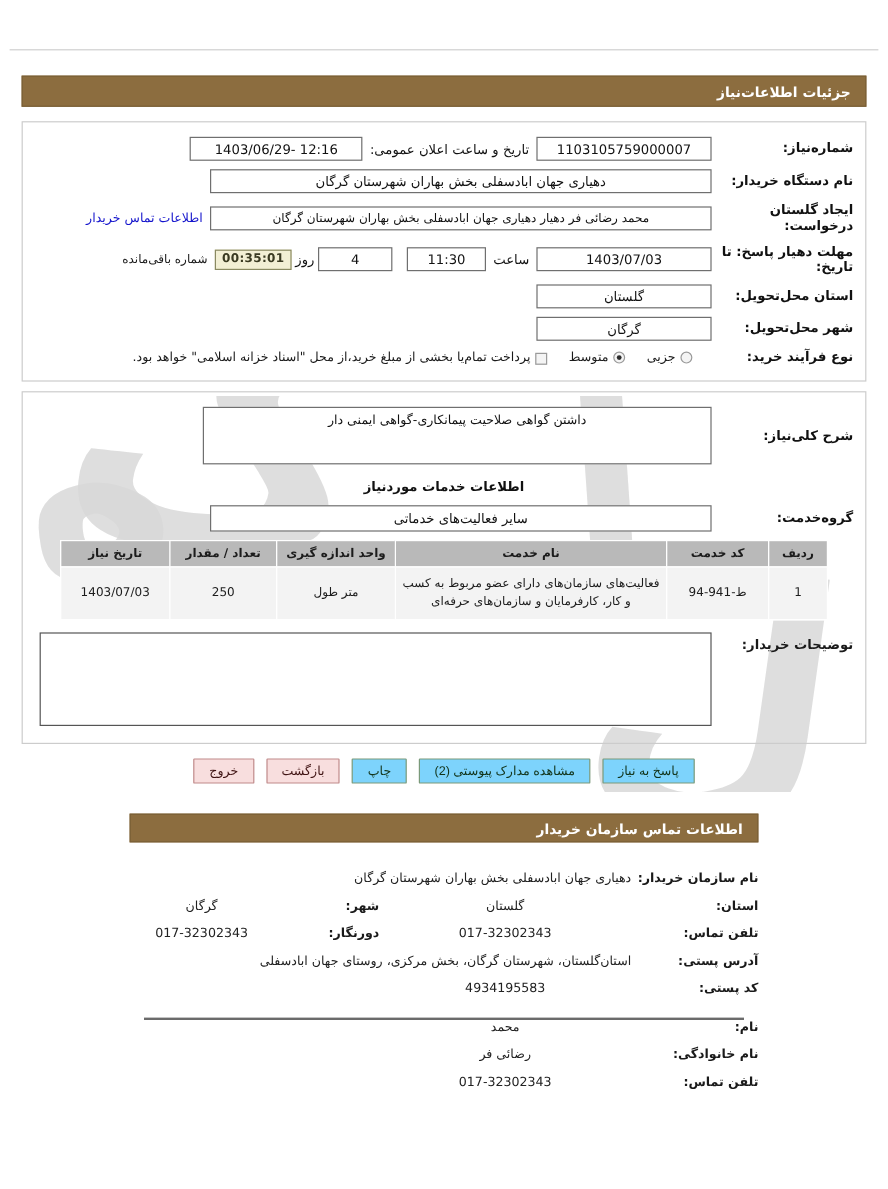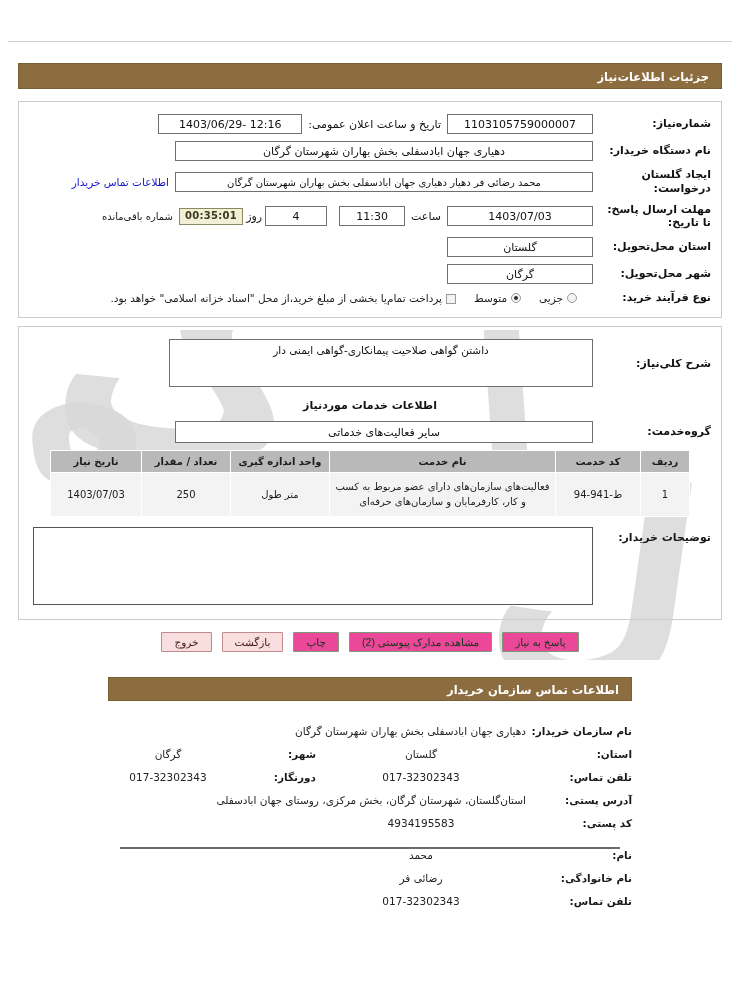--- a/index.html
+++ b/index.html
@@ -267,21 +267,21 @@
   .btnbar {
     display: flex;
     justify-content: center;
     gap: 10px;
     margin: 12px 0 0 0;
   }
   .btn {
     font-size: 10.5px;
     padding: 3px 12px;
     border: 1px solid #7a9a7a;
-    background: #ec4899;
+    background: #7dd3fc;
     color: #12341a;
     cursor: pointer;
     white-space: nowrap;
     border-radius: 1px;
   }
   .btn.red {
     background: #f8dede;
     border-color: #c08a8a;
     color: #401414;
   }
@@ -359,21 +359,21 @@
       <div class="fld w-418">دهیاری جهان ابادسفلی بخش بهاران شهرستان گرگان</div>
     </div>
 
     <div class="row">
       <div class="lbl">ایجاد گلستان درخواست:</div>
       <div class="fld w-418" style="font-size:10px;">محمد رضائی فر دهیار دهیاری جهان ابادسفلی بخش بهاران شهرستان گرگان</div>
       <a class="link">اطلاعات تماس خریدار</a>
     </div>
 
     <div class="row">
-      <div class="lbl">مهلت ارسال پاسخ: تا تاریخ:</div>
+      <div class="lbl">مهلت دهیار پاسخ: تا تاریخ:</div>
       <div class="fld w-146">1403/07/03</div>
       <div class="inline-lbl">ساعت</div>
       <div class="fld w-66">11:30</div>
       <div style="width:12px;"></div>
       <div class="fld w-62">4</div>
       <div class="inline-lbl" style="padding:0 3px;">روز</div>
       <div class="countdown">00:35:01</div>
       <div class="countdown-note">شماره باقی‌مانده</div>
     </div>
 

